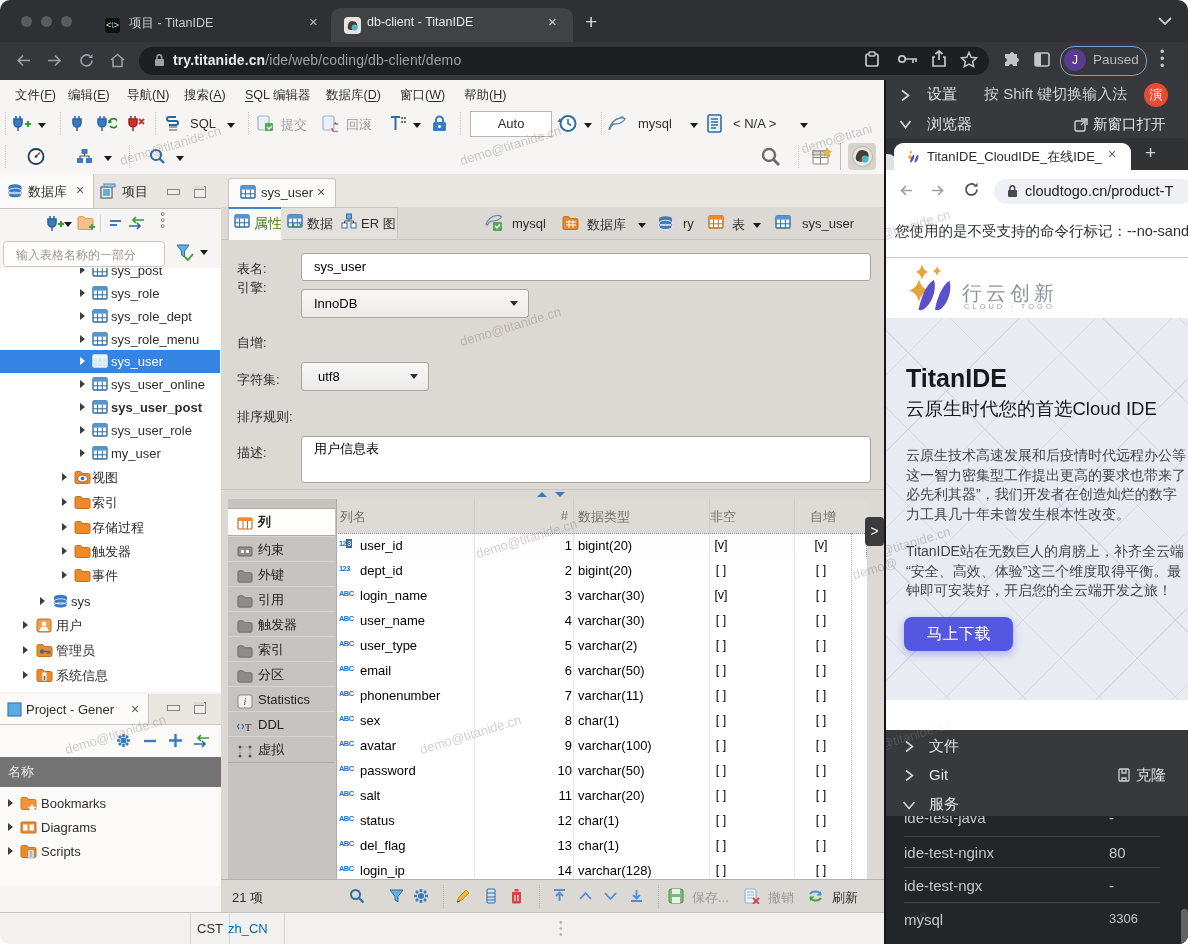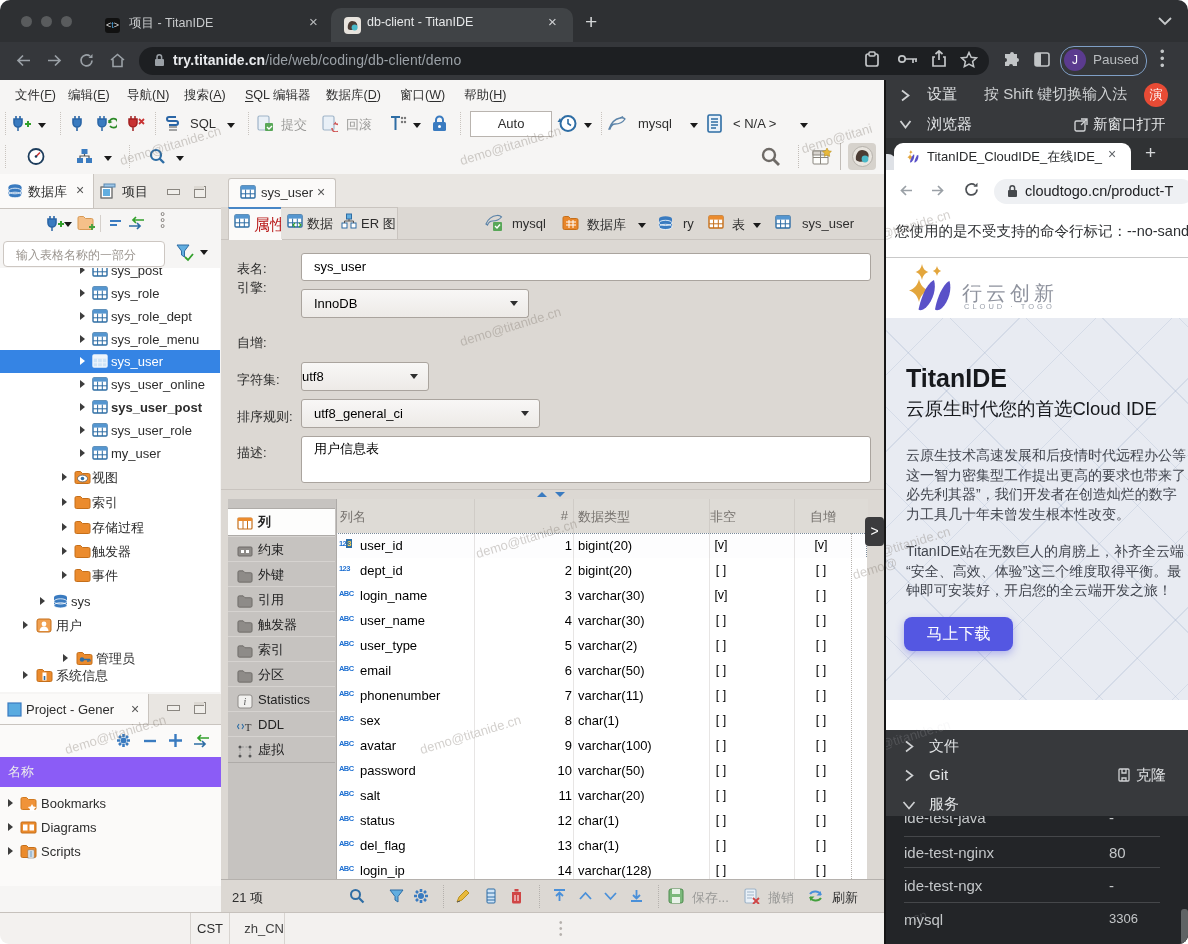--- a/index.html
+++ b/index.html
@@ -454,21 +454,21 @@
           </svg>
           <span class="a" style="left:71px">sys</span>
         </div>
 <div class="trow" style="top:346px;">
           <i class="tri" style="left:23px;top:7px;border-left-color:#3d3d3d"></i>
           <svg class="a" style="left:36px;top:4px" width="17" height="15">
             <use href="#i-user"></use>
           </svg>
           <span class="a" style="left:56px">用户</span>
         </div>
-<div class="trow" style="top:379px;margin-left:40px;">
+<div class="trow" style="top:371px;">
           <i class="tri" style="left:23px;top:7px;border-left-color:#3d3d3d"></i>
           <svg class="a" style="left:36px;top:4px" width="17" height="15">
             <use href="#i-admin"></use>
           </svg>
           <span class="a" style="left:56px">管理员</span>
         </div>
 <div class="trow" style="top:396px;">
           <i class="tri" style="left:23px;top:7px;border-left-color:#3d3d3d"></i>
           <svg class="a" style="left:36px;top:4px" width="17" height="15">
             <use href="#i-info"></use>
@@ -497,21 +497,21 @@
   <svg class="a" style="left:143px;top:44px" width="14" height="6">
           <path d="M1 3 h12" stroke="#3a7bc0" stroke-width="2.4"></path>
         </svg>
   <svg class="a" style="left:168px;top:39px" width="15" height="15">
           <path d="M7.5 1 v13 M1 7.5 h13" stroke="#3a7bc0" stroke-width="2.4"></path>
         </svg>
   <svg class="a" style="left:193px;top:40px" width="17" height="14">
           <path d="M5 4 H16 M8 1 L5 4 L8 7" stroke="#33a02c" stroke-width="1.7" fill="none"></path>
           <path d="M12 10 H1 M9 7 L12 10 L9 13" stroke="#2e6da4" stroke-width="1.7" fill="none"></path>
         </svg>
-  <div class="a" style="left:0;top:63px;width:221px;height:30px;background:#8b5cf6;color:#ececec;font-size:13px;line-height:30px"><span style="margin-left:8px">名称</span></div>
+  <div class="a" style="left:0;top:63px;width:221px;height:30px;background:#737373;color:#ececec;font-size:13px;line-height:30px"><span style="margin-left:8px">名称</span></div>
   <div class="trow" style="top:98px;width:221px">
           <i class="tri" style="left:8px;top:7px"></i>
           <svg class="a" style="left:20px;top:4px" width="18" height="15">
             <use href="#i-bkm"></use>
           </svg>
           <span class="a" style="left:41px">Bookmarks</span>
         </div>
   <div class="trow" style="top:122px;width:221px">
           <i class="tri" style="left:8px;top:7px"></i>
           <svg class="a" style="left:20px;top:4px" width="17" height="15">
@@ -538,21 +538,21 @@
         <use href="#i-tbl"></use>
       </svg>
  <div class="a" style="left:40px;top:11px;font-size:13px;color:#2e2e2e">sys_user</div>
  <div class="a" style="left:96px;top:10px;font-size:14px;color:#555">×</div>
 
  <div class="a" style="left:0;top:33px;width:663px;height:32px;background:#dcd8d3;border-bottom:1px solid #c9c4bf"></div>
  <div class="a" style="left:7px;top:33px;width:53px;height:31px;background:#fbfaf9;border-top:2px solid #4786c6;border-left:1px solid #c9c4bf;border-right:1px solid #c9c4bf"></div>
  <svg class="a" style="left:13px;top:40px" width="17" height="15">
         <use href="#i-tbl"></use>
       </svg>
- <div class="a" style="left:33px;top:41px;font-size:16px;color:#b91c1c">属性</div>
+ <div class="a" style="left:33px;top:41px;font-size:14px;color:#4d7c0f">属性</div>
  <div class="a" style="left:60px;top:33px;width:54px;height:31px;background:#e4e1dd;border-top:1px solid #c9c4bf;border-right:1px solid #c9c4bf"></div>
  <svg class="a" style="left:66px;top:40px" width="17" height="15">
         <use href="#i-tbl"></use>
         <path d="M8 9 l-2 2 2 2 M12 9 l2 2 -2 2" stroke="#33a02c" stroke-width="1.2" fill="none"></path>
       </svg>
  <div class="a" style="left:86px;top:41px;font-size:13px;color:#2e2e2e">数据</div>
  <div class="a" style="left:114px;top:33px;width:62px;height:31px;background:#e4e1dd;border-top:1px solid #c9c4bf;border-right:1px solid #c9c4bf"></div>
  <svg class="a" style="left:120px;top:39px" width="16" height="16">
         <rect x="5.5" y="1" width="5" height="5" fill="#62aee0" stroke="#2e6da4" stroke-width="1"></rect>
         <rect x="1" y="10" width="5" height="5" fill="#fff" stroke="#2e6da4"></rect>
@@ -586,23 +586,22 @@
         <use href="#i-tbl"></use>
       </svg>
  <div class="a" style="left:581px;top:42px;font-size:13px;color:#2e2e2e">sys_user</div>
 
  <div class="a" style="left:16px;top:86px;font-size:13px;color:#2e2e2e">表名:</div>
  <div class="a" style="left:80px;top:79px;width:568px;height:26px;background:#fff;border:1px solid #aaa49e;border-radius:3px;font-size:13px;color:#000;line-height:26px"><span style="margin-left:12px">sys_user</span></div>
  <div class="a" style="left:16px;top:105px;font-size:13px;color:#2e2e2e">引擎:</div>
  <div class="a" style="left:80px;top:115px;width:226px;height:27px;background:linear-gradient(#f8f7f6,#edeae7);border:1px solid #aaa49e;border-radius:3px;font-size:13px;color:#000;line-height:27px"><span style="margin-left:12px">InnoDB</span><span class="caret a" style="right:10px;top:11px"></span></div>
  <div class="a" style="left:16px;top:160px;font-size:13px;color:#2e2e2e">自增:</div>
  <div class="a" style="left:16px;top:197px;font-size:13px;color:#2e2e2e">字符集:</div>
- <div class="a" style="left:80px;top:188px;width:126px;height:27px;background:linear-gradient(#f8f7f6,#edeae7);border:1px solid #aaa49e;border-radius:3px;font-size:13px;color:#000;line-height:27px"><span style="margin-left:0">utf8</span><span class="caret a" style="right:10px;top:11px"></span></div>
+ <div class="a" style="left:80px;top:188px;width:126px;height:27px;background:linear-gradient(#f8f7f6,#edeae7);border:1px solid #aaa49e;border-radius:3px;font-size:13px;color:#000;line-height:27px"><span style="margin-left:16px">utf8</span><span class="caret a" style="right:10px;top:11px"></span></div>
  <div class="a" style="left:16px;top:234px;font-size:13px;color:#2e2e2e">排序规则:</div>
- <div class="a" style="left:80px;top:225px;width:237px;height:27px;background:linear-gradient(#f8f7f6,#edeae7);border:1px solid #aaa49e;border-radius:3px;font-size:13px;color:#000;line-height:27px"><span style="margin-left:12px">utf8_general_ci</span><span class="caret a" style="right:10px;top:11px"></span></div>
  <div class="a" style="left:16px;top:270px;font-size:13px;color:#2e2e2e">描述:</div>
  <div class="a" style="left:80px;top:262px;width:568px;height:45px;background:#fff;border:1px solid #aaa49e;border-radius:3px;font-size:13px;color:#000"><span style="margin-left:12px;line-height:24px">用户信息表</span></div>
 
  <div class="a" style="left:0;top:315px;width:663px;height:10px;background:#dcd8d3;border-top:1px solid #c9c4bf"></div>
  <span class="a" style="left:316px;top:318px;width:0;height:0;border-bottom:5px solid #3a7bc0;border-left:5px solid transparent;border-right:5px solid transparent"></span>
  <span class="a" style="left:334px;top:318px;width:0;height:0;border-top:5px solid #3a7bc0;border-left:5px solid transparent;border-right:5px solid transparent"></span>
 
  <div id="grid" class="a" style="left:0;top:325px;width:663px;height:380px;overflow:hidden">
 <div class="a" style="left:115px;top:0;width:531px;height:34px;background:#dedbd6;border-bottom:1px solid #c2beba;border-left:1px solid #c2beba"></div>
 <div class="a" style="left:119px;top:9px;font-size:13px;color:#76726e">列名</div>
@@ -861,21 +860,21 @@
           <path d="M14 3 v4.5 h-4.5" fill="#4a90d9"></path>
           <path d="M14 10 a6 5 0 0 1 -11 -1" stroke="#43a03c" stroke-width="2" fill="none"></path>
           <path d="M3 13 v-4.5 h4.5" fill="#43a03c"></path>
         </svg>
  <div class="a" style="left:611px;top:9px;font-size:13px;color:#2e2e2e">刷新</div>
 </div>
 </div>
 
 <div class="a" style="left:0;top:912px;width:884px;height:32px;background:#f3f1ef;border-top:1px solid #c6c1bc">
  <div class="a" style="left:190px;top:0;width:38px;height:32px;border-left:1px solid #d8d4d0;border-right:1px solid #d8d4d0;text-align:center;line-height:32px;font-size:13px;color:#2e2e2e">CST</div>
- <div class="a" style="left:228px;top:0;width:56px;height:32px;border-right:1px solid #d8d4d0;text-align:right;line-height:32px;font-size:13px;color:#404040">zh_CN</div>
+ <div class="a" style="left:228px;top:0;width:56px;height:32px;border-right:1px solid #d8d4d0;text-align:left;line-height:32px;font-size:13px;color:#0369a1">zh_CN</div>
  <div class="a" style="left:559px;top:7px;color:#b5b1ad;font-size:10px;line-height:6px">•<br>•<br>•</div>
 </div>
 
 <div class="a" style="left:884px;top:80px;width:2px;height:864px;background:#161616"></div>
 <div id="rightpanel" class="a" style="left:886px;top:80px;width:302px;height:864px;background:#37393c;overflow:hidden">
 
  <svg class="a" style="left:14px;top:9px" width="11" height="13">
         <path d="M2 1.5 L8.5 6.5 L2 11.5" stroke="#cfd1d3" stroke-width="1.8" fill="none"></path>
       </svg>
  <div class="a" style="left:41px;top:5px;font-size:15px;color:#e2e4e6">设置</div>

